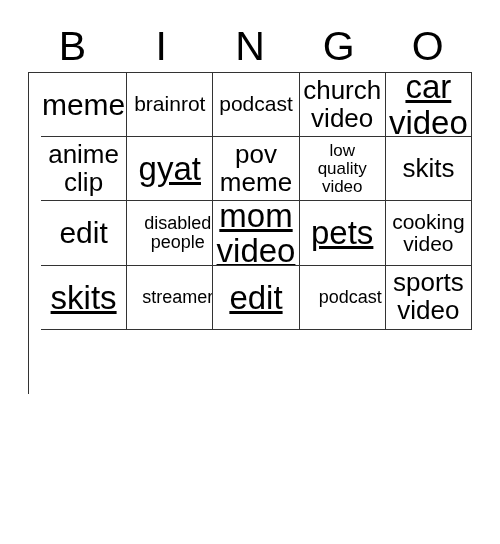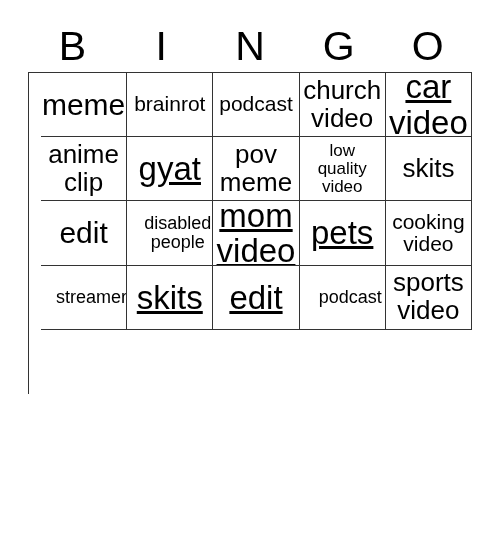--- a/index.html
+++ b/index.html
@@ -141,25 +141,25 @@
         <span class="cell-text">mom
 video</span>
       </div>
       <div class="cell fs-xl">
         <span class="cell-text">pets</span>
       </div>
       <div class="cell fs-sm">
         <span class="cell-text">cooking
 video</span>
       </div>
+      <div class="cell fs-xl">
+        <span class="cell-text">skits</span>
+      </div>
       <div class="cell fs-xs">
         <span class="cell-text">streamer</span>
-      </div>
-      <div class="cell fs-xl">
-        <span class="cell-text">skits</span>
       </div>
       <div class="cell fs-xl">
         <span class="cell-text">edit</span>
       </div>
       <div class="cell fs-xs">
         <span class="cell-text">podcast</span>
       </div>
       <div class="cell fs-md">
         <span class="cell-text">sports
 video</span>

